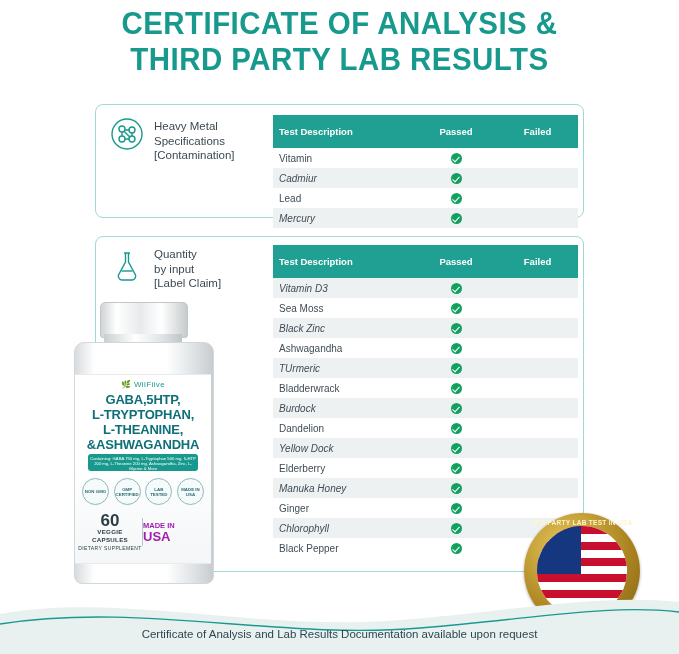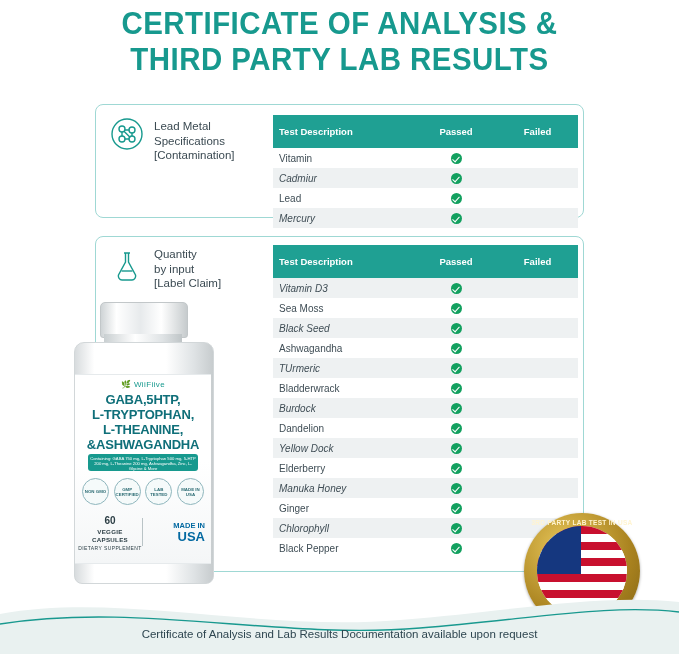--- a/index.html
+++ b/index.html
@@ -153,25 +153,25 @@
     background:#f5fafa;
     font-size:4.4px;color:#2c6c74;
     display:flex;align-items:center;justify-content:center;
     text-align:center;line-height:5px;font-weight:bold;
   }
   .bottom-row{
     position:absolute;left:30px;top:216px;width:130px;height:40px;
     display:flex;align-items:center;
   }
   .count-box{width:64px;text-align:center;color:#2c3e45;}
-  .count-box .n{font-size:10px;font-weight:bold;line-height:15px;}
+  .count-box .n{font-size:17px;font-weight:bold;line-height:15px;}
   .count-box .t{font-size:6.2px;font-weight:bold;letter-spacing:0.3px;line-height:7.5px;}
   .count-box .s{font-size:5px;letter-spacing:0.4px;margin-top:2px;}
   .divider-v{width:1px;height:28px;background:#b9c3c6;}
-  .made{width:62px;text-align:right;color:#0369a1;}
+  .made{width:62px;text-align:left;color:#a21caf;}
   .made .m1{font-size:7.5px;font-weight:bold;line-height:9px;}
   .made .m2{font-size:13px;font-weight:bold;line-height:14px;}
 
   
   .seal{
     position:absolute;left:524px;top:513px;width:116px;height:116px;
   }
   .seal .ring{
     position:absolute;inset:0;border-radius:50%;
     background:#8a6a14;
@@ -217,21 +217,21 @@
       <svg viewBox="0 0 34 34" width="34" height="34" fill="none" stroke="#17998e" stroke-width="1.4">
         <circle cx="17" cy="17" r="15"></circle>
         <circle cx="12" cy="12" r="3"></circle>
         <circle cx="22" cy="13" r="3"></circle>
         <circle cx="12" cy="22" r="3"></circle>
         <circle cx="22" cy="22" r="3"></circle>
         <path d="M14.7 13 L19.3 13 M12 15 L12 19 M22 16 L22 19 M14.7 22 L19.3 22 M14 14.3 L20.3 20.5"></path>
       </svg>
     </div>
     <div class="panel-label" style="top:14px;">
-      <div>Lead Metal</div>
+      <div>Heavy Metal</div>
       <div>Specifications</div>
       <div>[Contamination]</div>
     </div>
 
     <table class="tbl" id="tbl-metals">
       <thead>
         <tr>
           <th class="col-desc">Test Description</th>
           <th class="col-pass c">Passed</th>
           <th class="col-fail c">Failed</th>
@@ -288,21 +288,21 @@
             <td class="col-desc">Vitamin D3</td>
             <td class="col-pass center"><span class="check"></span></td>
             <td class="col-fail center"></td>
           </tr>
           <tr>
             <td class="col-desc">Sea Moss</td>
             <td class="col-pass center"><span class="check"></span></td>
             <td class="col-fail center"></td>
           </tr>
           <tr class="alt">
-            <td class="col-desc">Black Seed</td>
+            <td class="col-desc">Black Zinc</td>
             <td class="col-pass center"><span class="check"></span></td>
             <td class="col-fail center"></td>
           </tr>
           <tr>
             <td class="col-desc">Ashwagandha</td>
             <td class="col-pass center"><span class="check"></span></td>
             <td class="col-fail center"></td>
           </tr>
           <tr class="alt">
             <td class="col-desc">TUrmeric</td>

